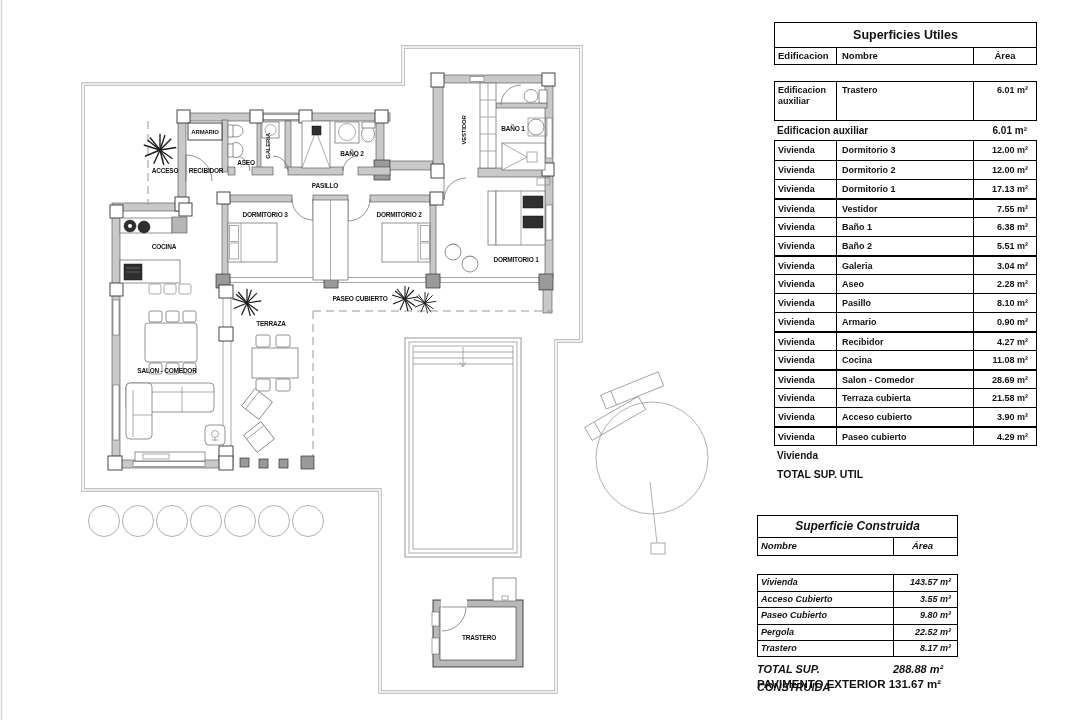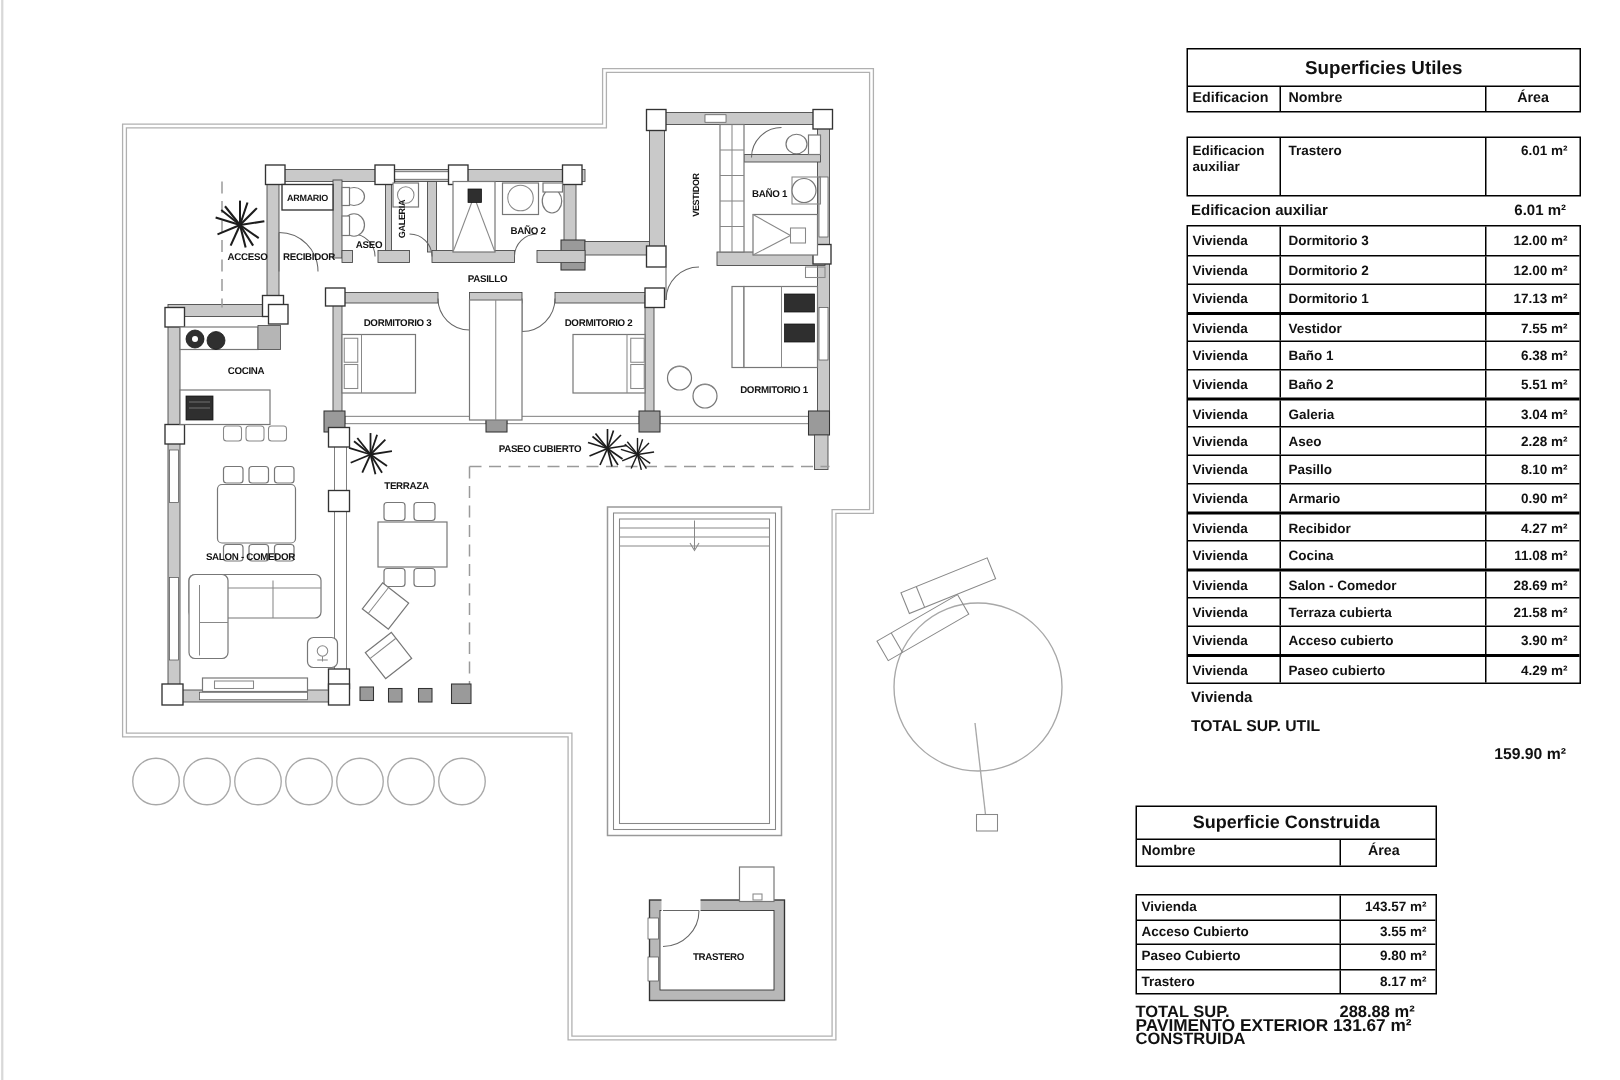--- a/index.html
+++ b/index.html
@@ -22,38 +22,38 @@
   .tree{fill:none;stroke:#a8a8a8;stroke-width:.9;}
   .rlabel{font-family:"Liberation Sans",sans-serif;font-weight:bold;fill:#141414;
           text-anchor:middle;letter-spacing:-.2px;}
 
   
   .tbl{position:absolute;font-weight:bold;}
   .box{border:1.2px solid #000;box-sizing:border-box;background:#fff;}
   .row{display:flex;box-sizing:border-box;}
   .cell{box-sizing:border-box;overflow:hidden;}
   .vline{border-left:1px solid #000;}
-  .t1{left:791px;top:22px;width:263px;margin-top:10px;}
+  .t1{left:774px;top:22px;width:263px;}
   .t1 .title{height:24px;line-height:24px;text-align:center;font-size:12.5px;border-bottom:1px solid #000;}
   .t1 .hrow{height:16px;line-height:15px;font-size:9.5px;}
   .c-ed{width:61px;padding-left:3px;}
   .c-no{width:137px;padding-left:5px;}
   .c-ar{width:65px;text-align:right;padding-right:8px;flex:1;}
   .hdr-ar{text-align:center;padding-right:0;}
   .t1 .gap{height:16px;}
   .auxrow{height:38px;font-size:9px;}
   .auxrow .cell{padding-top:3px;line-height:1.2;}
   .subrow{display:flex;height:19px;line-height:19px;font-size:10px;}
   .subrow .lab{padding-left:3px;}
   .subrow .val{flex:1;text-align:right;padding-right:10px;}
   .totrow{font-size:10.5px;flex-direction:column;}
   .mrow{height:19px;line-height:18px;font-size:9px;border-top:1px solid #000;}
   .mrow:first-child{border-top:none;}
   .mrow.thick{border-top:2px solid #000;}
-  .t2{left:757px;top:537px;width:201px;}
+  .t2{left:757px;top:515px;width:201px;font-style:italic;}
   .t2 .title{height:21px;line-height:21px;text-align:center;font-size:12px;border-bottom:1px solid #000;}
   .t2 .hrow{height:17px;line-height:16px;font-size:9.5px;}
   .c2-no{width:135px;padding-left:3px;}
   .c2-ar{flex:1;text-align:right;padding-right:6px;}
   .h2-ar{text-align:center;}
   .t2 .gap{height:18px;}
   .t2 .mrow{height:16.2px;line-height:15.5px;}
   .t2total{display:flex;margin-top:3px;height:18px;line-height:18px;font-size:11px;}
   .t2total .lab{width:136px;}
   .pav{position:absolute;left:757px;top:678px;font-size:11.5px;font-weight:bold;}
@@ -464,21 +464,20 @@
         <div class="cell c-ed">Vivienda</div>
         <div class="cell c-no vline">Paseo cubierto</div>
         <div class="cell c-ar vline">4.29 m²</div>
       </div>
     </div>
   <div class="subrow">
     <span class="lab">Vivienda</span>
   </div>
   <div class="subrow totrow">
     <span class="lab">TOTAL SUP. UTIL</span>
-    <span class="val">159.90 m²</span>
   </div>
 </div>
 
 <div class="tbl t2">
   <div class="box">
     <div class="title">Superficie Construida</div>
     <div class="row hrow">
       <div class="cell c2-no">Nombre</div>
       <div class="cell c2-ar h2-ar vline">Área</div>
     </div>
@@ -491,20 +490,24 @@
       </div>
       <div class="row mrow">
         <div class="cell c2-no">Acceso Cubierto</div>
         <div class="cell c2-ar vline">3.55 m²</div>
       </div>
       <div class="row mrow">
         <div class="cell c2-no">Paseo Cubierto</div>
         <div class="cell c2-ar vline">9.80 m²</div>
       </div>
       <div class="row mrow">
+        <div class="cell c2-no">Pergola</div>
+        <div class="cell c2-ar vline">22.52 m²</div>
+      </div>
+      <div class="row mrow">
         <div class="cell c2-no">Trastero</div>
         <div class="cell c2-ar vline">8.17 m²</div>
       </div>
     </div>
   <div class="t2total">
     <span class="lab">TOTAL SUP. CONSTRUIDA</span>
     <span>288.88 m²</span>
   </div>
 </div>
 

